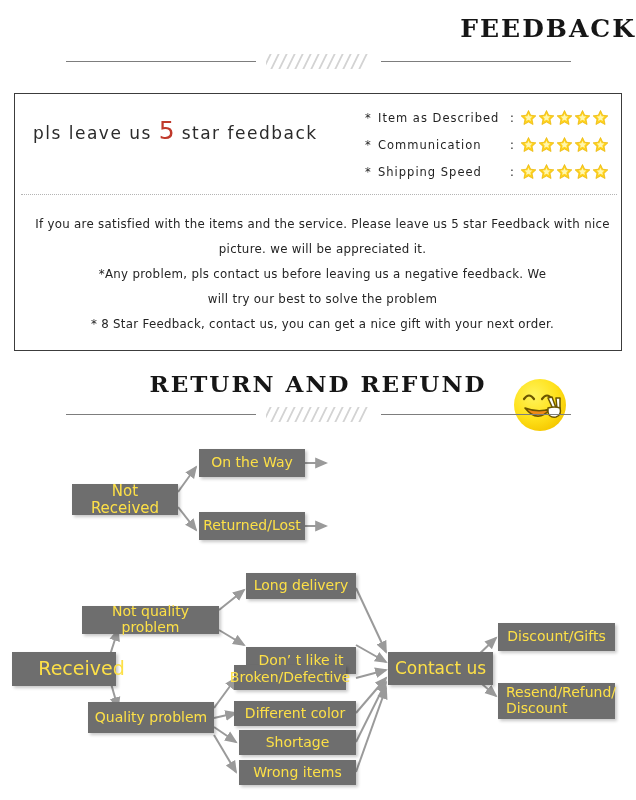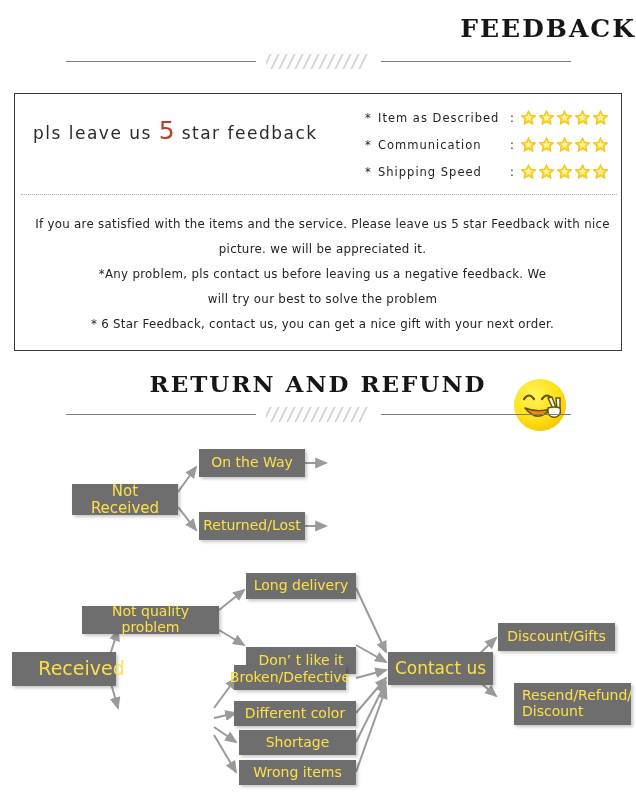--- a/index.html
+++ b/index.html
@@ -301,21 +301,21 @@
     </div>
   </div>
 
   <div id="card-divider"></div>
 
   <div id="feedback-body">
     <p>If you are satisfied with the items and the service. Please leave us 5 star Feedback with nice</p>
     <p>picture. we will be appreciated it.</p>
     <p>*Any problem, pls contact us before leaving us a negative feedback. We</p>
     <p>will try our best to solve  the problem</p>
-    <p>* 6 Star Feedback, contact us, you can get a nice gift with your next order.</p>
+    <p>* 8 Star Feedback, contact us, you can get a nice gift with your next order.</p>
   </div>
 
   <svg id="emoji" viewBox="0 0 58 55">
     <defs>
       <radialGradient id="emojiGrad" cx="38%" cy="32%" r="72%">
         <stop offset="0%" stop-color="#fff45c"></stop>
         <stop offset="62%" stop-color="#ffe11a"></stop>
         <stop offset="100%" stop-color="#f5c800"></stop>
       </radialGradient>
     </defs>
@@ -392,25 +392,26 @@
       <path d="M475,248 L496,266"></path>
     </g>
   </svg>
 
   <div class="node" style="left:72px; top:54px; width:106px; height:31px; font-size:15px;">Not Received</div>
   <div class="node" style="left:199px; top:19px; width:106px; height:28px;">On the Way</div>
   <div class="node" style="left:199px; top:82px; width:106px; height:28px;">Returned/Lost</div>
 
   <div class="node" style="left:12px; top:222px; width:104px; height:34px; font-size:19px;padding-left:40px;">Received</div>
   <div class="node" style="left:82px; top:176px; width:137px; height:28px;">Not quality problem</div>
+  <div class="node" style="left:88px; top:272px; width:126px; height:31px;">Quality problem</div>
 
   <div class="node" style="left:246px; top:143px; width:110px; height:26px;">Long delivery</div>
   <div class="node" style="left:246px; top:201px; width:110px; height:27px;margin-top:16px;">Don’ t like it</div>
   <div class="node" style="left:234px; top:235px; width:112px; height:25px;">Broken/Defective</div>
   <div class="node" style="left:234px; top:271px; width:122px; height:25px;">Different color</div>
   <div class="node" style="left:239px; top:300px; width:117px; height:25px;">Shortage</div>
   <div class="node" style="left:239px; top:330px; width:117px; height:25px;">Wrong items</div>
 
   <div class="node" style="left:388px; top:222px; width:105px; height:33px; font-size:17px;">Contact us</div>
   <div class="node" style="left:498px; top:193px; width:117px; height:28px;">Discount/Gifts</div>
-  <div class="node" style="left:498px; top:253px; width:117px; height:42px; justify-content:flex-start; text-align:left; padding-left:8px;margin-left:16px;">Resend/Refund/
+  <div class="node" style="left:498px; top:253px; width:117px; height:36px; justify-content:flex-start; text-align:left; padding-left:8px;">Resend/Refund/
 Discount</div>
 </div>
 
 </body></html>

